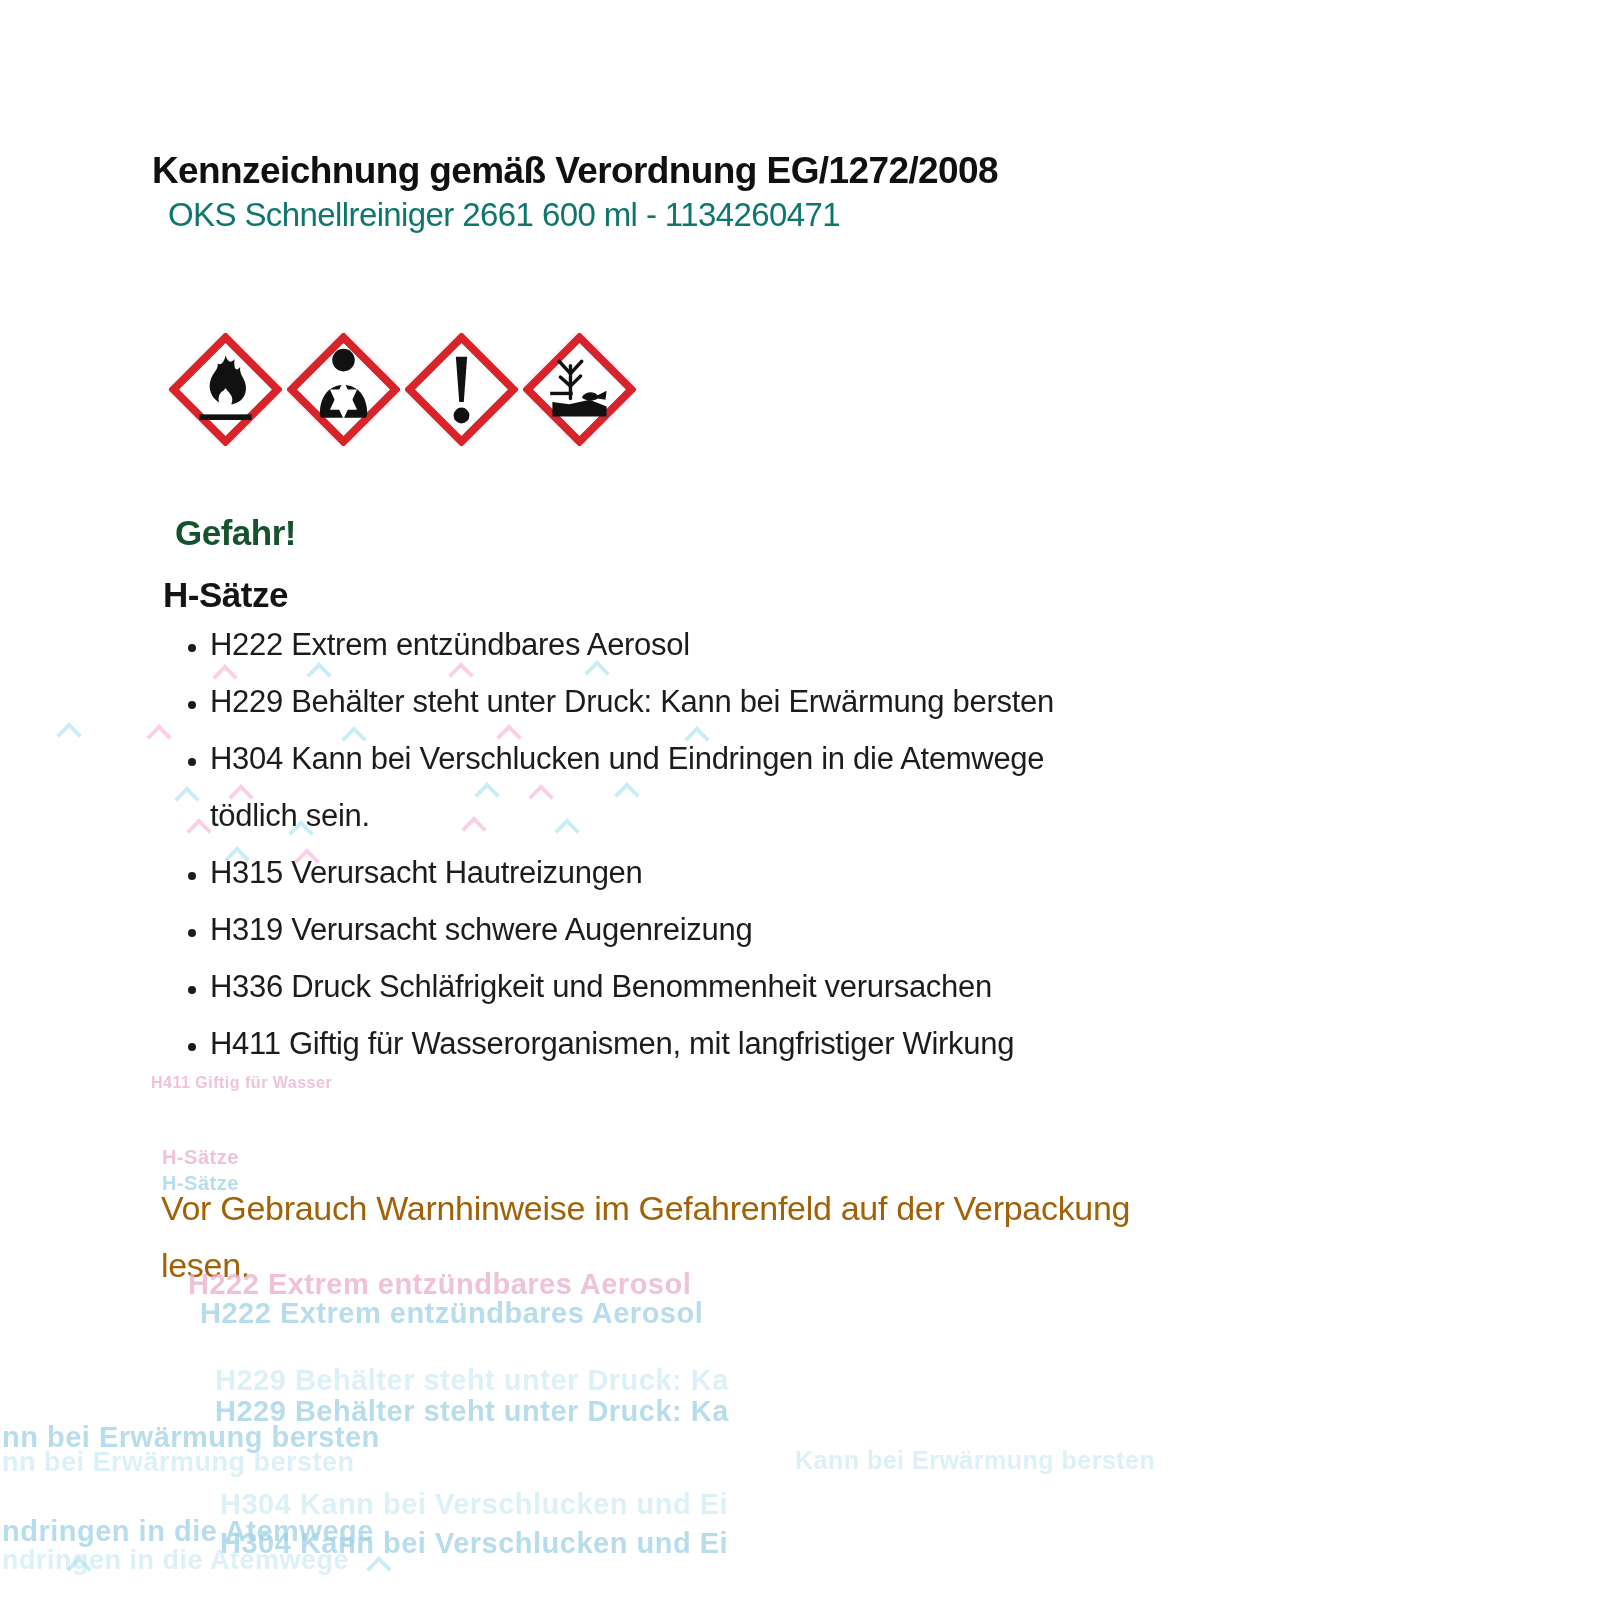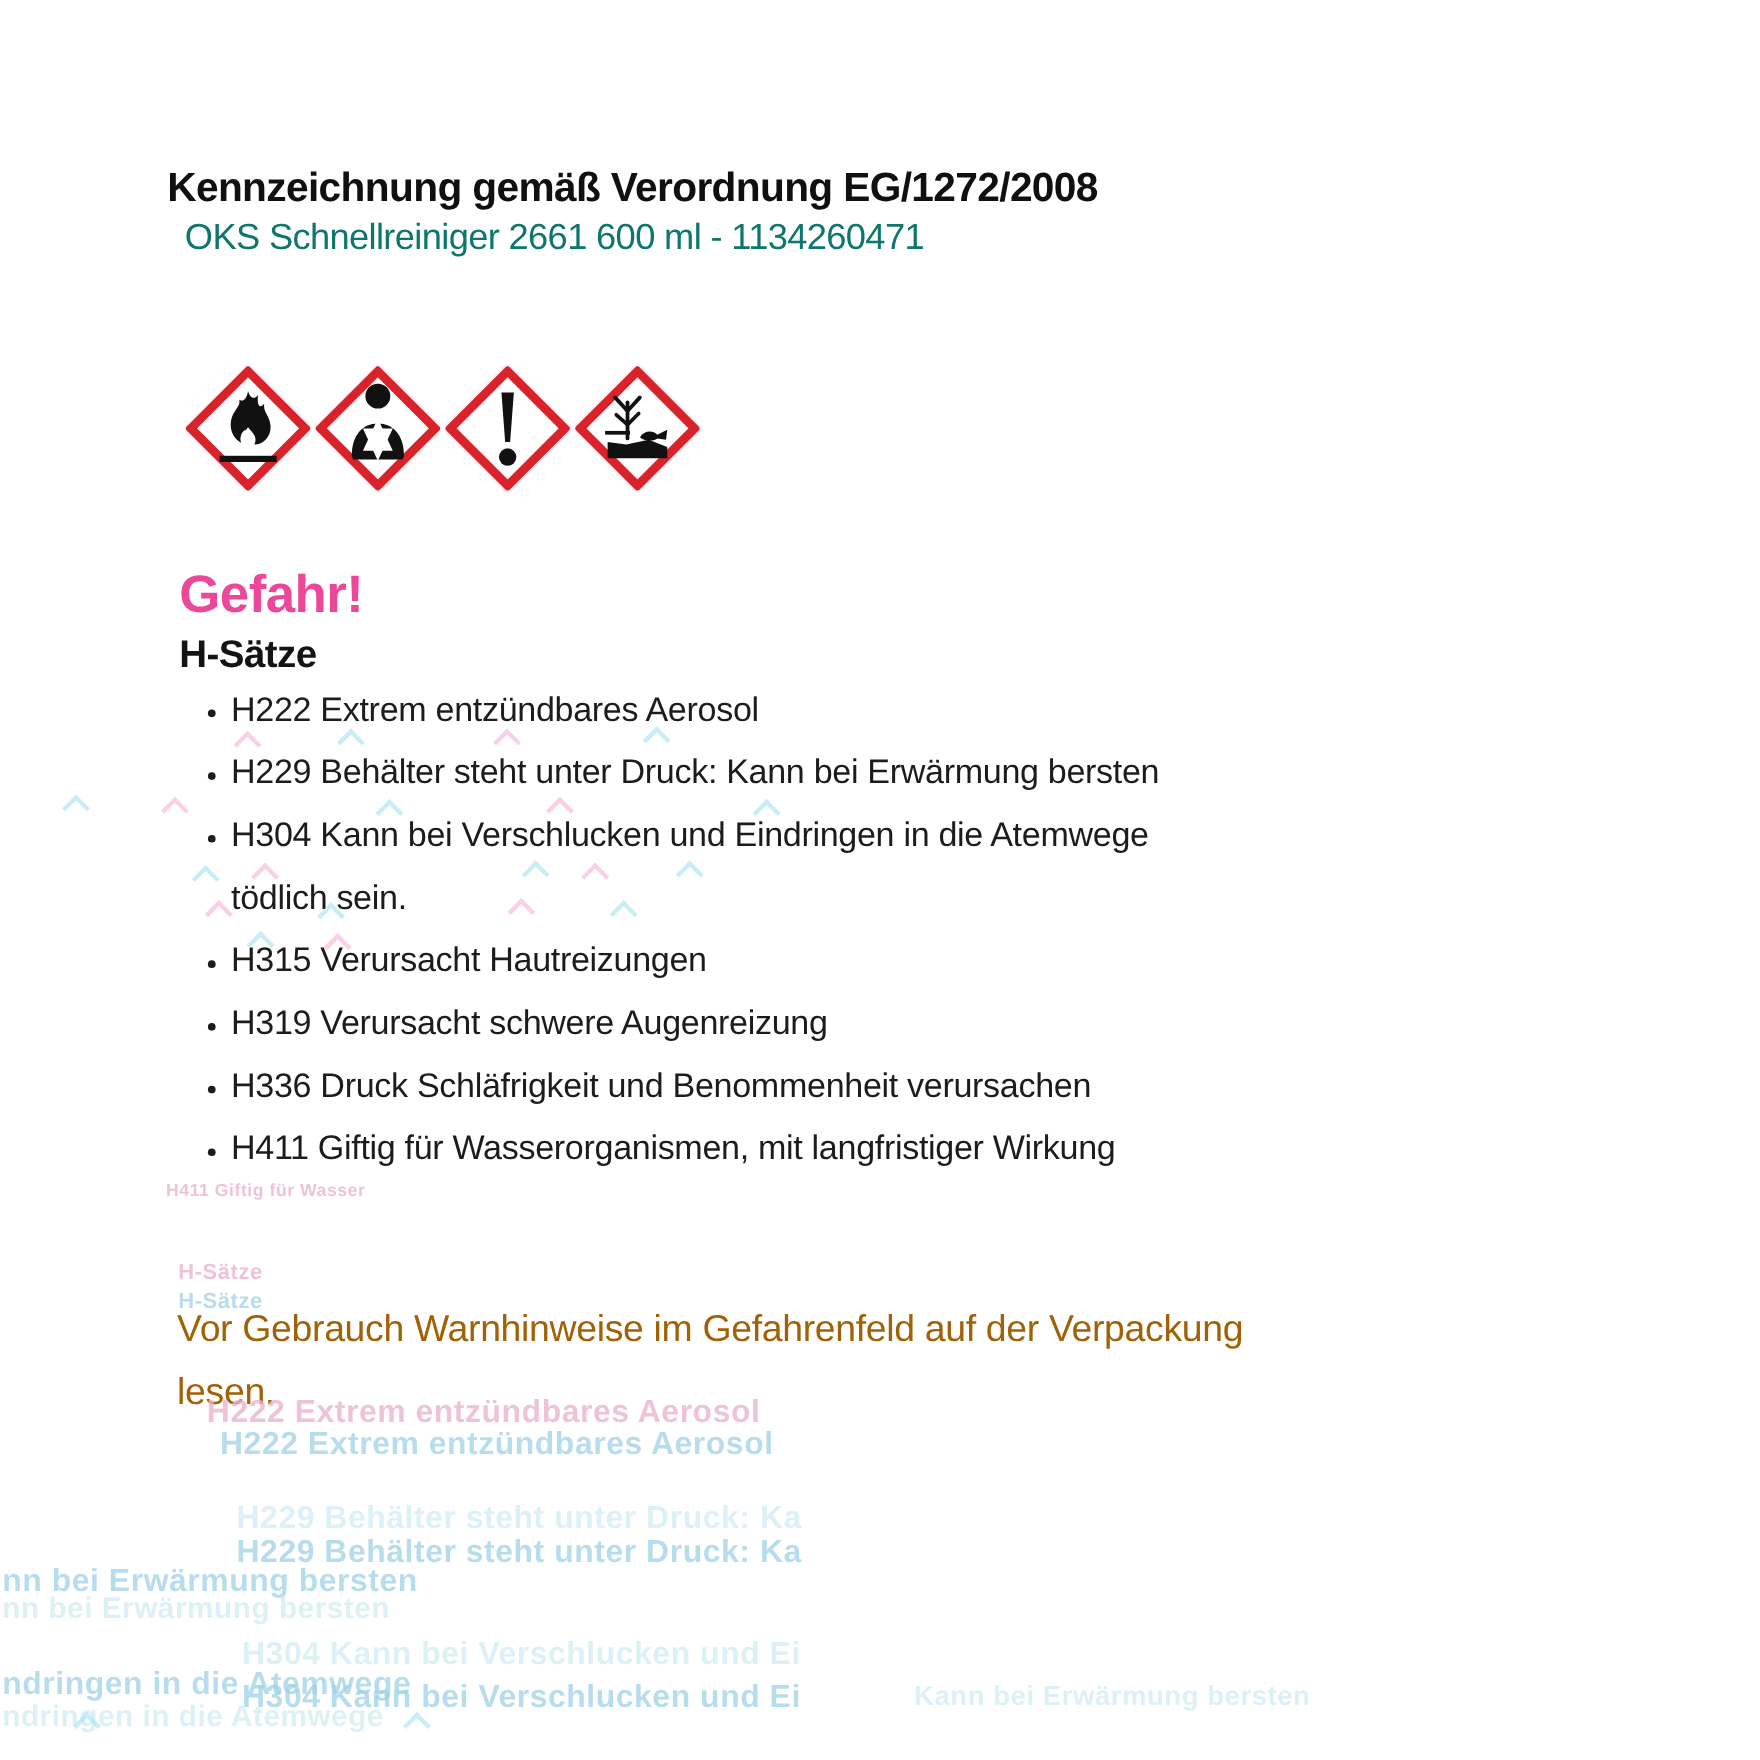--- a/index.html
+++ b/index.html
@@ -14,22 +14,22 @@
   .subtitle{
     position:absolute;left:168px;top:196px;
     font-size:33px;font-weight:400;color:#0f766e;letter-spacing:-0.6px;white-space:nowrap;
   }
   .picto-row{
     position:absolute;left:169px;top:333px;display:flex;gap:5px;
   }
   .pict{width:113px;height:113px;filter:drop-shadow(0 0 2px rgba(255,150,190,.45));}
   .pict svg{width:100%;height:100%;display:block;}
   .signal{
-    position:absolute;left:163px;top:513px;
-    font-size:48px;font-weight:bold;color:#ec4899;letter-spacing:-0.5px;
+    position:absolute;left:175px;top:513px;
+    font-size:35px;font-weight:bold;color:#14532d;letter-spacing:-0.5px;
   }
   .h-heading{
     position:absolute;left:163px;top:575px;
     font-size:35px;font-weight:bold;color:#141414;letter-spacing:-0.5px;
   }
   ul.h-list{
     position:absolute;left:170px;top:616px;width:1085px;
     margin:0;padding:0 0 0 40px;list-style:disc outside;
   }
   ul.h-list li{
@@ -134,21 +134,21 @@
   <div id="artifacts">
       <span class="ghost pink" style="left: 151px; top: 1074px; font-size: 16px;">H411 Giftig für Wasser</span>
       <span class="ghost pink" style="left: 162px; top: 1146px; font-size: 20px;">H-Sätze</span>
       <span class="ghost cyan" style="left: 162px; top: 1172px; font-size: 20px;">H-Sätze</span>
       <span class="ghost pink" style="left: 188px; top: 1268px; font-size: 29px;">H222 Extrem entzündbares Aerosol</span>
       <span class="ghost cyan" style="left: 200px; top: 1297px; font-size: 29px;">H222 Extrem entzündbares Aerosol</span>
       <span class="ghost cyanl" style="left: 215px; top: 1364px; font-size: 29px;">H229 Behälter steht unter Druck: Ka</span>
       <span class="ghost cyan" style="left: 215px; top: 1395px; font-size: 29px;">H229 Behälter steht unter Druck: Ka</span>
       <span class="ghost cyan" style="left: 2px; top: 1421px; font-size: 29px;">nn bei Erwärmung bersten</span>
       <span class="ghost cyanl" style="left: 2px; top: 1447px; font-size: 27px;">nn bei Erwärmung bersten</span>
-      <span class="ghost cyanl" style="left: 795px; top: 1528px; font-size: 25px; margin-left: 36px;">Kann bei Erwärmung bersten</span>
+      <span class="ghost cyanl" style="left: 795px; top: 1446px; font-size: 25px;">Kann bei Erwärmung bersten</span>
       <span class="ghost cyanl" style="left: 220px; top: 1488px; font-size: 29px;">H304 Kann bei Verschlucken und Ei</span>
       <span class="ghost cyan" style="left: 2px; top: 1515px; font-size: 29px;">ndringen in die Atemwege</span>
       <span class="ghost cyan" style="left: 220px; top: 1527px; font-size: 29px;">H304 Kann bei Verschlucken und Ei</span>
       <span class="ghost cyanl" style="left: 2px; top: 1545px; font-size: 27px;">ndringen in die Atemwege</span>
       <span class="chv p" style="left: 216px; top: 668px;"></span>
       <span class="chv c" style="left: 310px; top: 666px;"></span>
       <span class="chv p" style="left: 452px; top: 666px;"></span>
       <span class="chv c" style="left: 588px; top: 664px;"></span>
       <span class="chv c" style="left: 60px; top: 726px;"></span>
       <span class="chv p" style="left: 150px; top: 728px;"></span>

